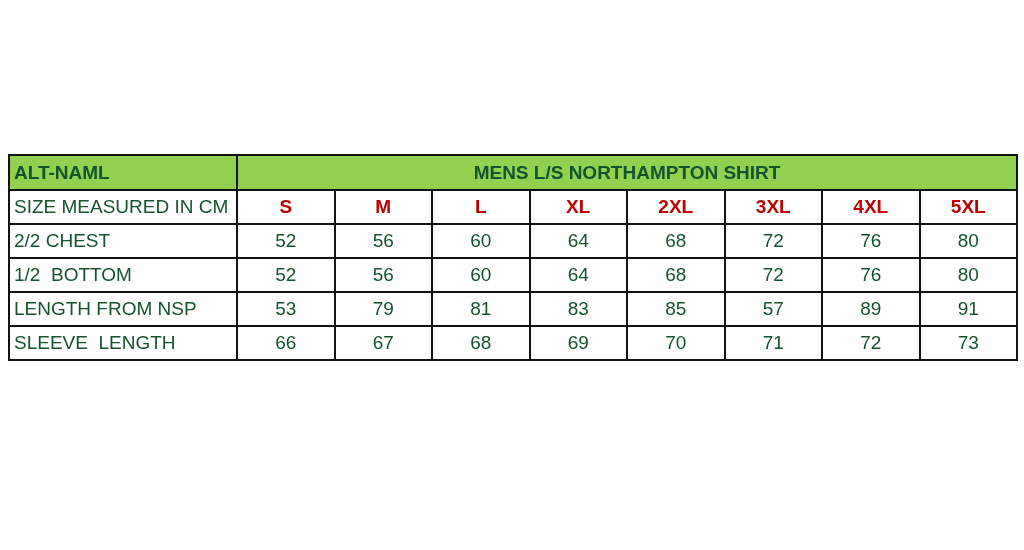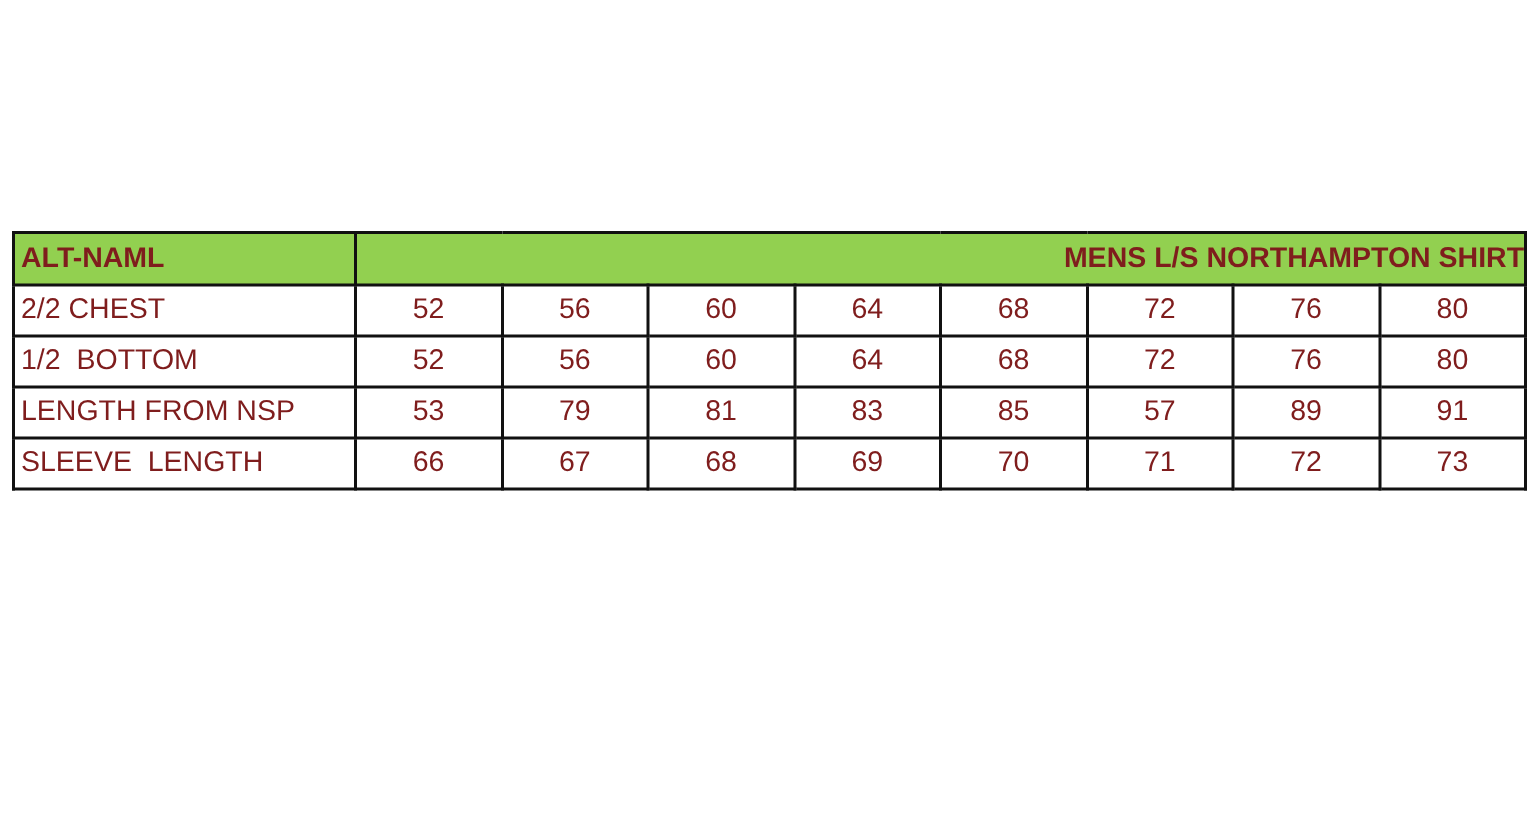--- a/index.html
+++ b/index.html
@@ -8,32 +8,31 @@
   table.size-chart {
     position: absolute; left: 8px; top: 154px;
     border-collapse: collapse; table-layout: fixed;
     width: 1008px;
   }
   table.size-chart td {
     border: 2px solid #111111;
     padding: 0;
     height: 32px;
     font-size: 19px;
-    color: #7f1d1d;
+    color: #14532d;
     text-align: center;
     vertical-align: middle;
     white-space: nowrap;
     overflow: hidden;
   }
   table.size-chart td.label { text-align: left; padding-left: 4px; }
   tr.header-row td {
     background: #92d050;
     font-weight: bold;
     height: 33px;
-    text-align: right;
   }
   tr.size-row td.size { color: #c00000; font-weight: bold; }
   col.c0 { width: 228px; }
   col.cs { width: 97.5px; }
 </style>
 </head>
 <body>
 
 <table class="size-chart">
   <colgroup>
@@ -44,20 +43,31 @@
       <col class="cs">
     <col class="cs">
       <col class="cs">
       <col class="cs">
       <col class="cs">
   </colgroup>
   <tbody>
     <tr class="header-row">
       <td class="label">ALT-NAML</td>
       <td colspan="8">MENS L/S NORTHAMPTON SHIRT</td>
+    </tr>
+    <tr class="size-row">
+      <td class="label">SIZE MEASURED IN CM</td>
+      <td class="size">S</td>
+      <td class="size">M</td>
+      <td class="size">L</td>
+      <td class="size">XL</td>
+      <td class="size">2XL</td>
+      <td class="size">3XL</td>
+      <td class="size">4XL</td>
+      <td class="size">5XL</td>
     </tr>
     <tr>
       <td class="label">2/2 CHEST</td>
       <td>52</td>
       <td>56</td>
       <td>60</td>
       <td>64</td>
       <td>68</td>
       <td>72</td>
       <td>76</td>

